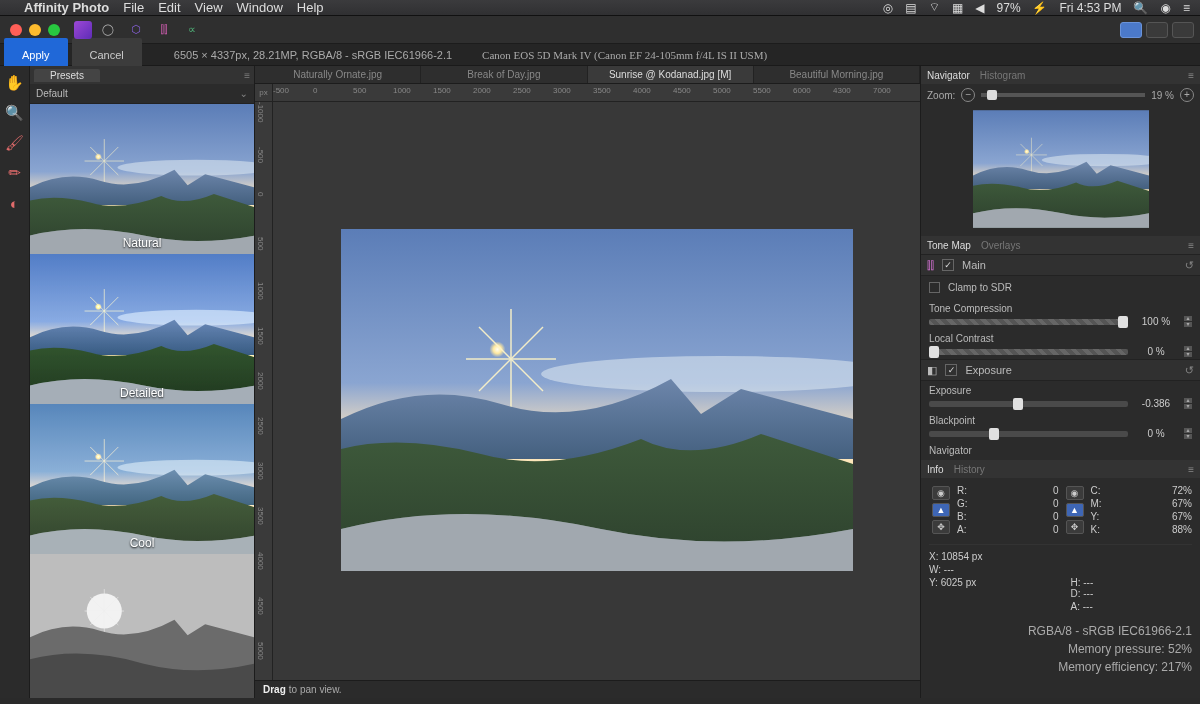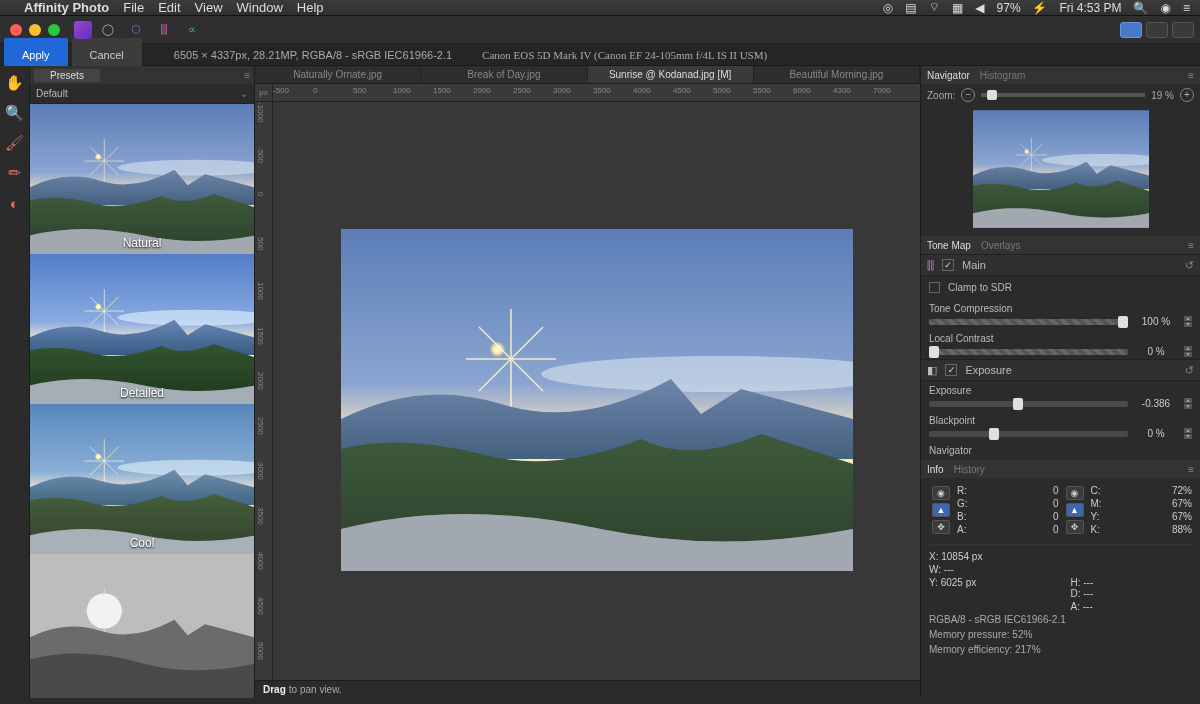--- a/index.html
+++ b/index.html
@@ -93,21 +93,21 @@
 .param .stepper div{height:5px; background:#555; font-size:6px; text-align:center; line-height:5px; color:#aaa;}
 .clamp { padding: 6px 8px; font-size: 10px; color: #bbb; display:flex; align-items:center; gap:8px;}
 .clamp .box{width:11px;height:11px;border:1px solid #666;}
 .info-body { padding: 6px 8px; font-size: 10px; color: #ccc; }
 .info-cols { display: flex; gap: 4px; }
 .info-cols .iconcell { width: 24px; display:flex; flex-direction:column; gap:3px; align-items:center; padding-top:2px;}
 .info-cols .iconcell .ic{width:18px;height:14px;background:#3b3b3b;border:1px solid #555;border-radius:2px; font-size:9px; display:flex;align-items:center;justify-content:center;}
 .info-cols .colv { flex:1; }
 .info-cols .rw { display: flex; justify-content: space-between; padding:1px 0;}
 .info-xy { margin-top:8px; border-top:1px solid #333; padding-top:6px; display:grid; grid-template-columns:1fr 1fr; row-gap:2px; column-gap:20px;}
-.info-foot { text-align:left; color:#aaa; font-size:10px; line-height:1.5;}
+.info-foot { margin-top:10px; text-align:right; color:#aaa; font-size:12px; line-height:1.5;}
 .tonemap-body{max-height:240px; overflow:hidden;}
 </style>
 </head>
 <body>
 
 <svg width="0" height="0" style="position:absolute">
   <defs>
     <linearGradient id="sky" x1="0" y1="0" x2="0" y2="1">
       <stop offset="0" stop-color="#5b7db7"></stop>
         <stop offset=".45" stop-color="#8aa5d1"></stop>

